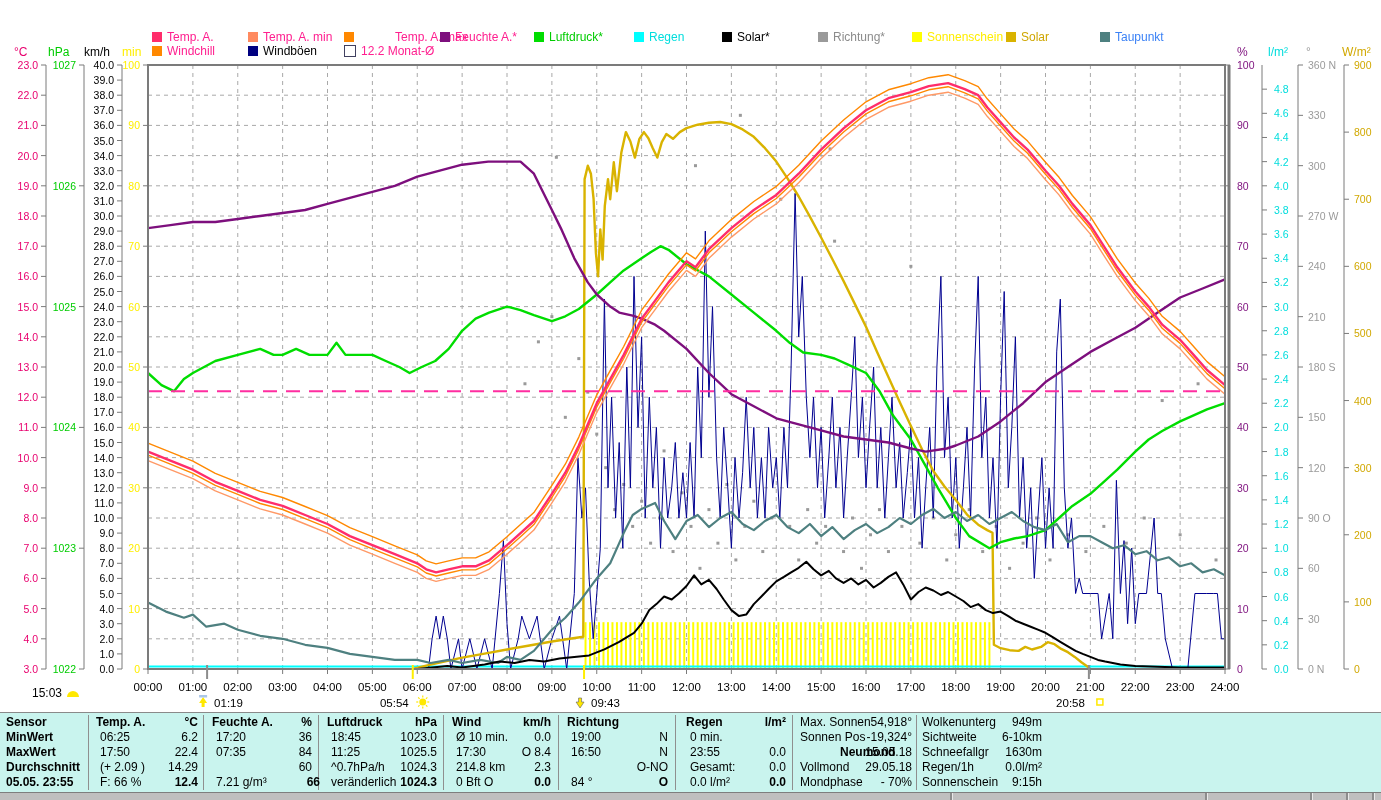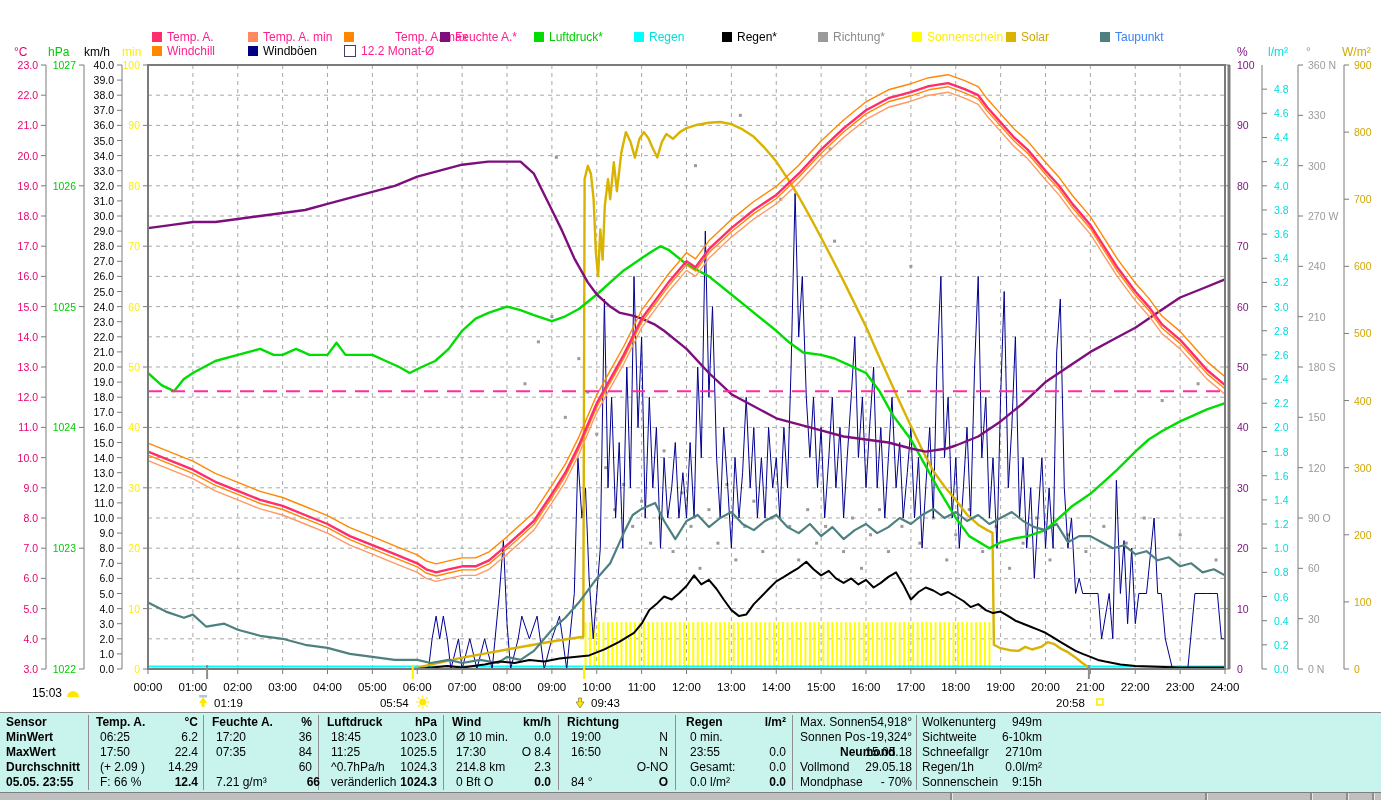--- a/index.html
+++ b/index.html
@@ -47,21 +47,21 @@
       <div class="lg-item" style="left: 534px; top: 30px;">
         <span class="lg-sw" style="background: rgb(0, 221, 0);"></span>
         <span class="lg-lb" style="color: rgb(0, 204, 0);">Luftdruck*</span>
       </div>
       <div class="lg-item" style="left: 634px; top: 30px;">
         <span class="lg-sw" style="background: rgb(0, 255, 255);"></span>
         <span class="lg-lb" style="color: rgb(0, 221, 221);">Regen</span>
       </div>
       <div class="lg-item" style="left: 722px; top: 30px;">
         <span class="lg-sw" style="background: rgb(0, 0, 0);"></span>
-        <span class="lg-lb" style="color: rgb(0, 0, 0);">Regen*</span>
+        <span class="lg-lb" style="color: rgb(0, 0, 0);">Solar*</span>
       </div>
       <div class="lg-item" style="left: 818px; top: 30px;">
         <span class="lg-sw" style="background: rgb(154, 154, 154);"></span>
         <span class="lg-lb" style="color: rgb(140, 140, 140);">Richtung*</span>
       </div>
       <div class="lg-item" style="left: 912px; top: 30px;">
         <span class="lg-sw" style="background: rgb(255, 255, 0);"></span>
         <span class="lg-lb" style="color: rgb(255, 238, 0);">Sonnenschein</span>
       </div>
       <div class="lg-item" style="left: 1006px; top: 30px;">
@@ -777,21 +777,21 @@
       <div class="tcell tright" style="left: 912px; top: 32px;">15.05.18</div>
       <div class="tcell " style="left: 800px; top: 47px;">Vollmond</div>
       <div class="tcell tright" style="left: 912px; top: 47px;">29.05.18</div>
       <div class="tcell " style="left: 800px; top: 62px;">Mondphase</div>
       <div class="tcell tright" style="left: 912px; top: 62px;">- 70%</div>
       <div class="tcell " style="left: 922px; top: 2px;">Wolkenunterg</div>
       <div class="tcell tright" style="left: 1042px; top: 2px;">949m</div>
       <div class="tcell " style="left: 922px; top: 17px;">Sichtweite</div>
       <div class="tcell tright" style="left: 1042px; top: 17px;">6-10km</div>
       <div class="tcell " style="left: 922px; top: 32px;">Schneefallgr</div>
-      <div class="tcell tright" style="left: 1042px; top: 32px;">2710m</div>
+      <div class="tcell tright" style="left: 1042px; top: 32px;">1630m</div>
       <div class="tcell " style="left: 922px; top: 47px;">Regen/1h</div>
       <div class="tcell tright" style="left: 1042px; top: 47px;">0.0l/m²</div>
       <div class="tcell " style="left: 922px; top: 62px;">Sonnenschein</div>
       <div class="tcell tright" style="left: 1042px; top: 62px;">9:15h</div>
     </div>
   <div id="status-bar">
       <div class="sdiv" style="left: 950px;"></div>
       <div class="sdiv" style="left: 1205px;"></div>
       <div class="sdiv" style="left: 1310px;"></div>
       <div class="sdiv" style="left: 1346px;"></div>

